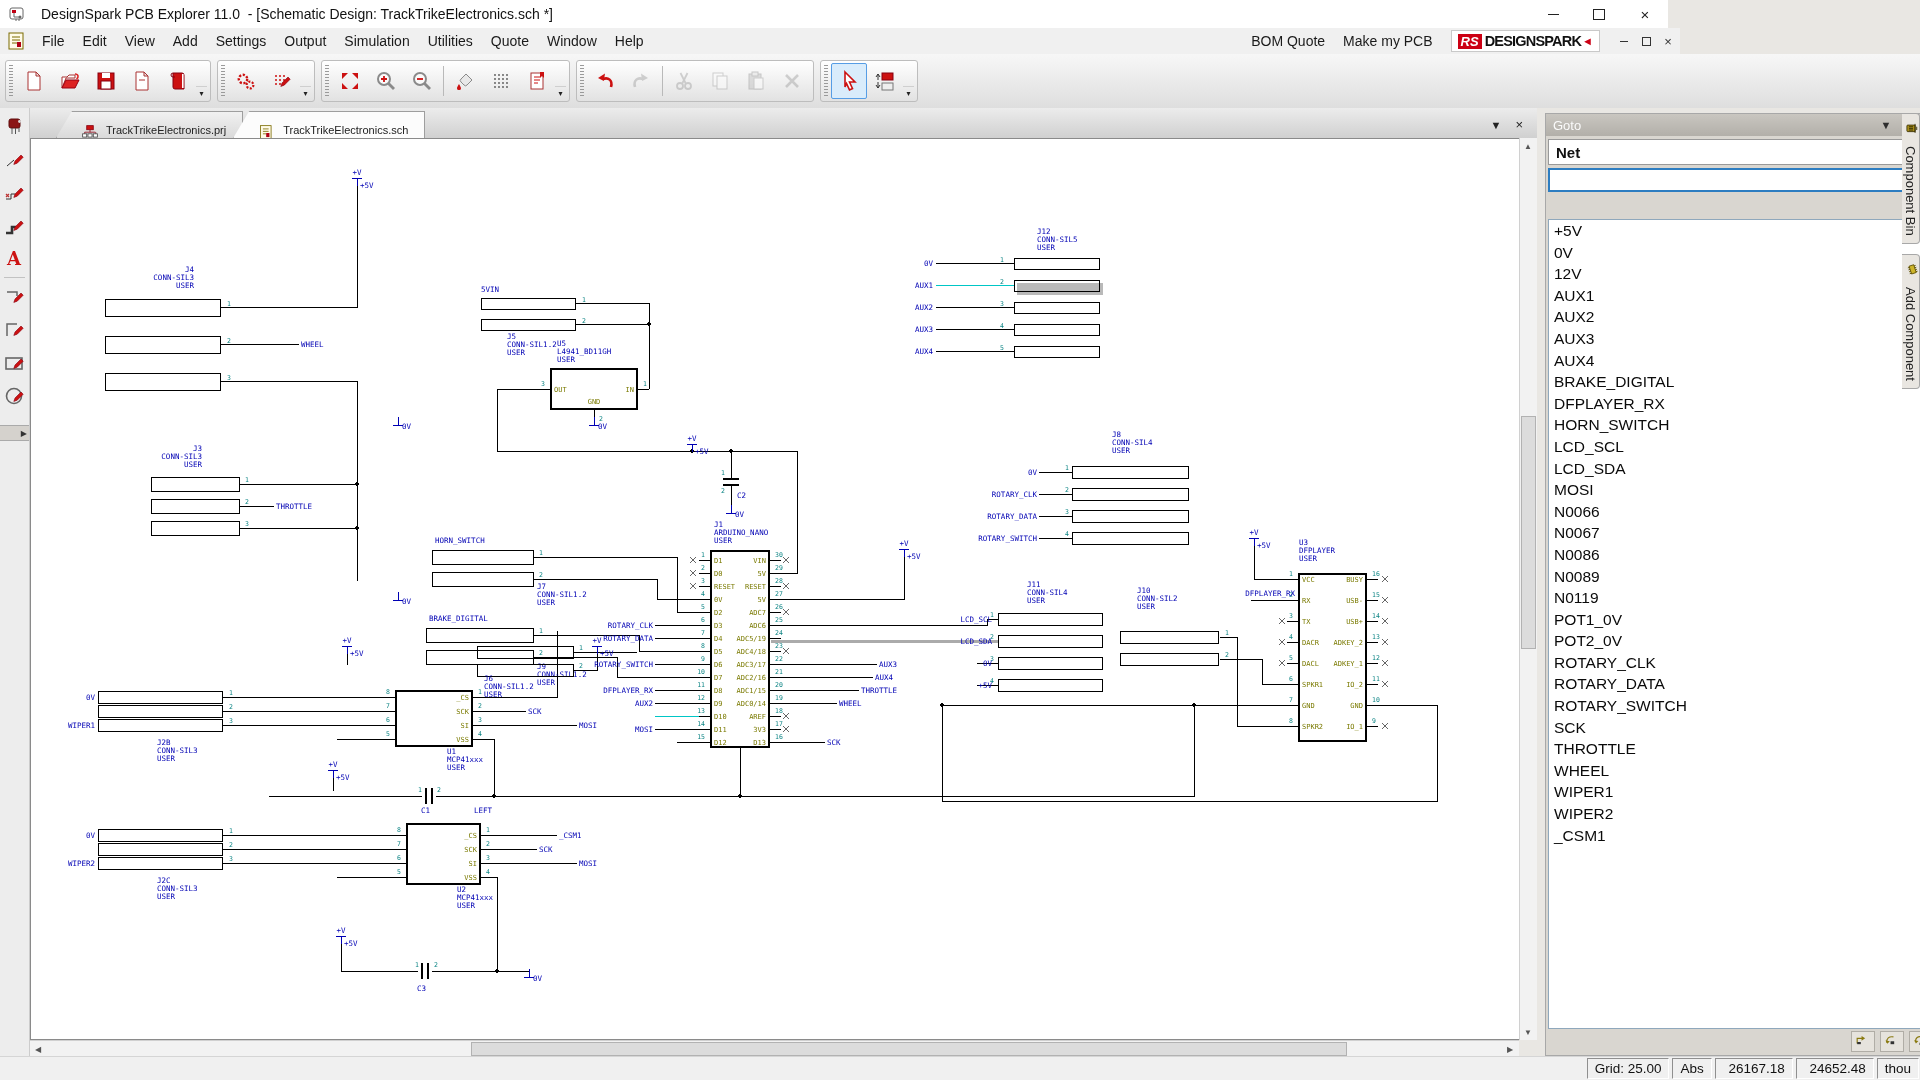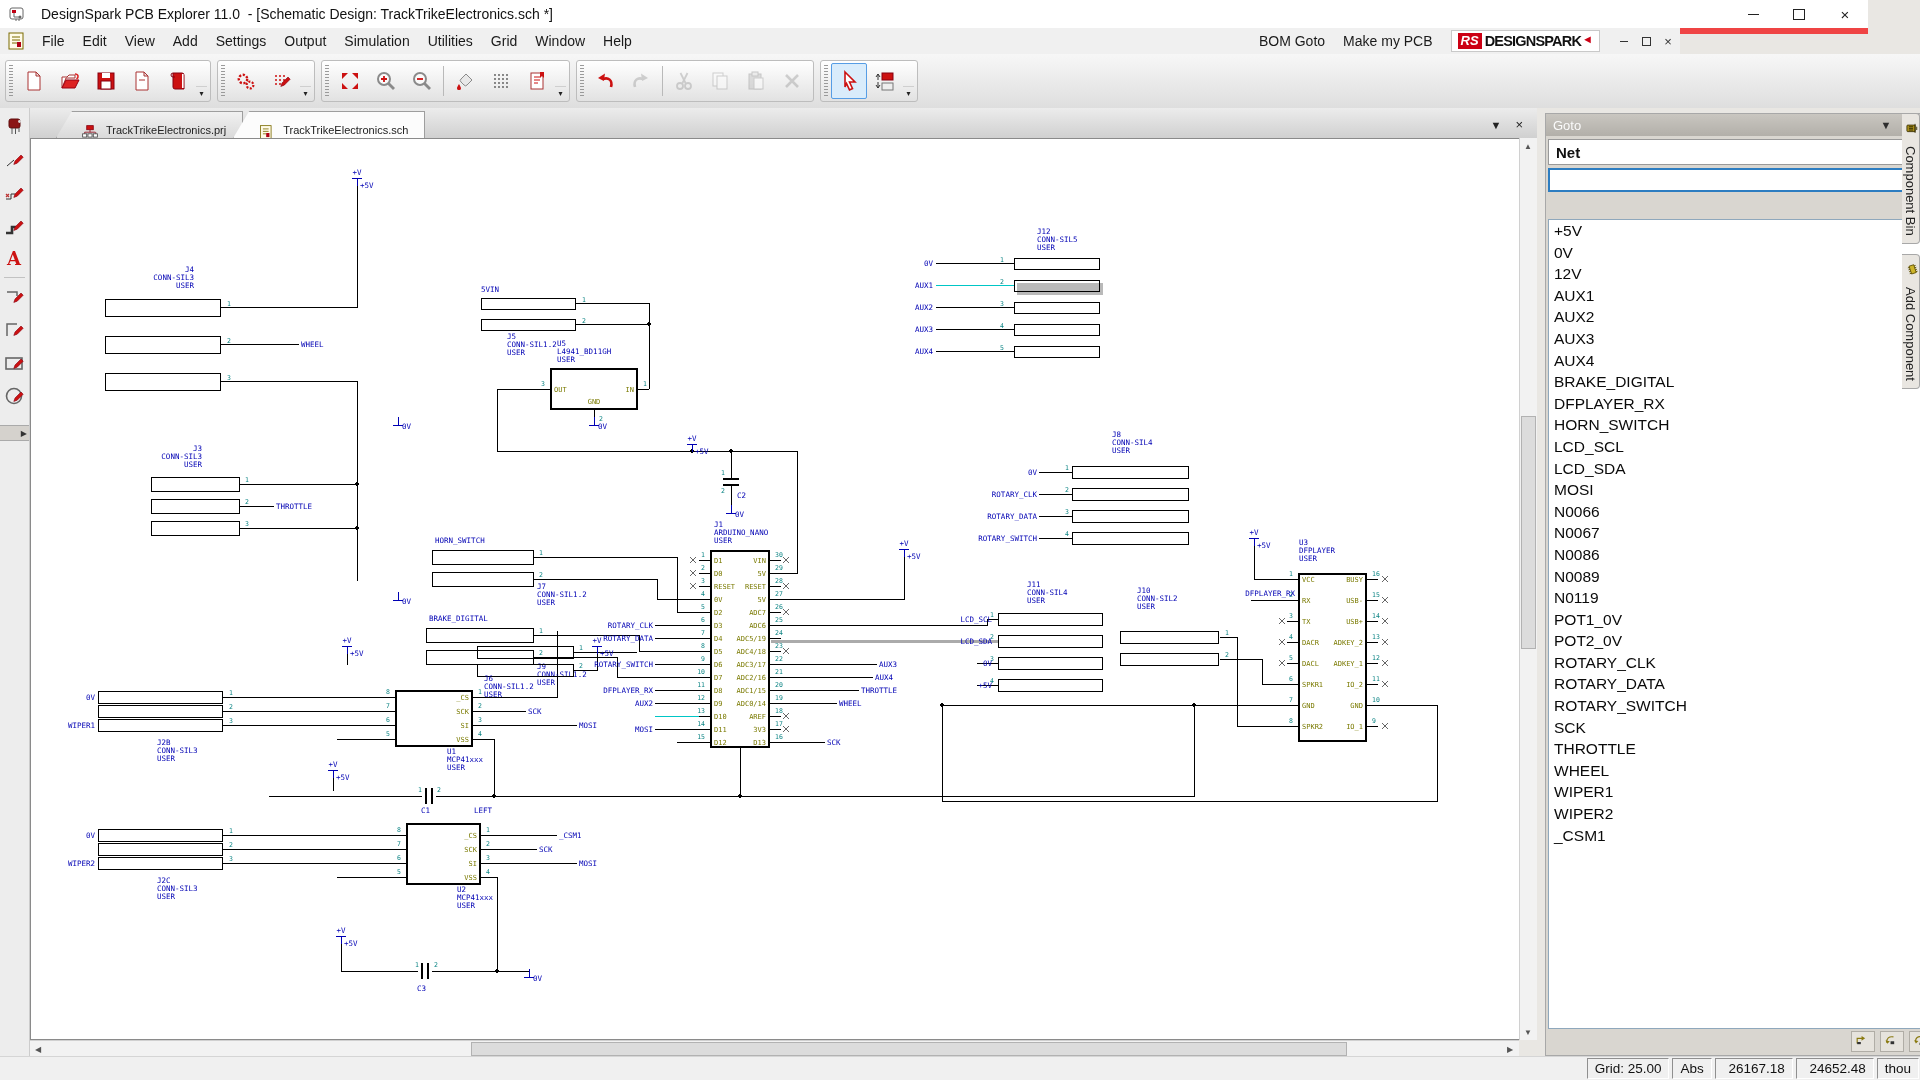--- a/index.html
+++ b/index.html
@@ -1,32 +1,32 @@
 <!DOCTYPE html>
 <html><head>
 <meta charset="utf-8">
 <style>
   html,body{margin:0;padding:0;width:1920px;height:1080px;overflow:hidden;
     font-family:"Liberation Sans",sans-serif;background:#e9e7e3;position:relative}
   .abs{position:absolute}
   
-  #titlebar{left:0;top:0;width:1868px;height:28px;background:#ffffff;display:flex;align-items:center;border-bottom:6px solid #ef4444}
+  #titlebar{left:0;top:0;width:1668px;height:28px;background:#ffffff;display:flex;align-items:center;border-bottom:6px solid #ef4444}
   #titlebar .ttext{font-size:14px;color:#111;margin-left:8px;white-space:pre}
   #titlebar .spacer{flex:1}
   .winbtn{width:46px;height:28px;display:flex;align-items:center;justify-content:center;color:#222}
   .gl-min{width:11px;border-top:1px solid #222;height:0}
   .gl-max{width:10px;height:9px;border:1px solid #222}
   .gl-x{font-size:15px;line-height:15px}
   
   #menubar{left:0;top:28px;width:1680px;height:26px;background:#f0f0f0;display:flex;align-items:center}
   #menu-items{display:flex;align-items:center}
   .menu-item{padding:0 9px;font-size:14px;color:#1a1a1a;line-height:26px}
   #menubar .spacer{flex:1}
   .mlink{font-size:14px;color:#1a1a1a;margin-right:18px}
-  .brand{display:flex;background:#fff;border:1px solid #c9c9c9;padding:2px 6px;margin-right:14px;height:22px;box-sizing:border-box}
+  .brand{display:flex;align-items:center;background:#fff;border:1px solid #c9c9c9;padding:2px 6px;margin-right:14px;height:22px;box-sizing:border-box}
   .rs-box{background:#cc0014;color:#fff;font-weight:bold;font-style:italic;font-size:13px;padding:0 3px;margin-right:3px}
   .rs-name{font-weight:bold;font-size:14.5px;letter-spacing:-0.8px;color:#111}
   .rs-arrow{color:#cc0014;font-size:11px;margin-left:1px}
   .mdibtn{width:20px;height:18px;display:flex;align-items:center;justify-content:center;color:#333;margin-right:2px}
   .gl-min-s{width:8px;border-top:1px solid #333;height:0}
   .gl-max-s{width:7px;height:7px;border:1px solid #333}
   
   #toolbar{left:0;top:54px;width:1920px;height:54px;background:linear-gradient(#f7f7f7,#dedede);display:flex;align-items:center;padding-left:2px;box-sizing:border-box}
   .tgroup{display:flex;align-items:center;background:linear-gradient(#ffffff,#e2e2e2);border:1px solid #bdbdbd;border-radius:3px;margin:0 3px;padding:2px 3px;height:42px;box-sizing:border-box;position:relative}
   .thandle{width:4px;height:32px;margin-right:3px;background:repeating-linear-gradient(to bottom,#9a9a9a 0 1px,transparent 1px 3px)}
@@ -128,26 +128,26 @@
   </span>
   <div id="menu-items">
       <span class="menu-item">File</span>
       <span class="menu-item">Edit</span>
       <span class="menu-item">View</span>
       <span class="menu-item">Add</span>
       <span class="menu-item">Settings</span>
       <span class="menu-item">Output</span>
       <span class="menu-item">Simulation</span>
       <span class="menu-item">Utilities</span>
-      <span class="menu-item">Grid</span>
+      <span class="menu-item">Quote</span>
       <span class="menu-item">Window</span>
       <span class="menu-item">Help</span>
     </div>
   <span class="spacer"></span>
-  <span class="mlink">BOM Goto</span>
+  <span class="mlink">BOM Quote</span>
   <span class="mlink">Make my PCB</span>
   <div class="brand">
     <span class="rs-box">RS</span>
     <span class="rs-name">DESIGNSPARK</span>
     <span class="rs-arrow">◄</span>
   </div>
   <div class="mdibtn">
       <span class="gl-min-s"></span>
     </div>
   <div class="mdibtn">

